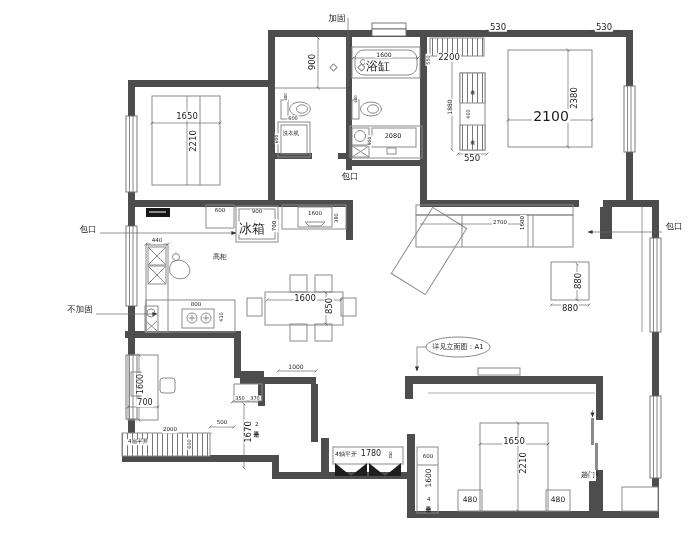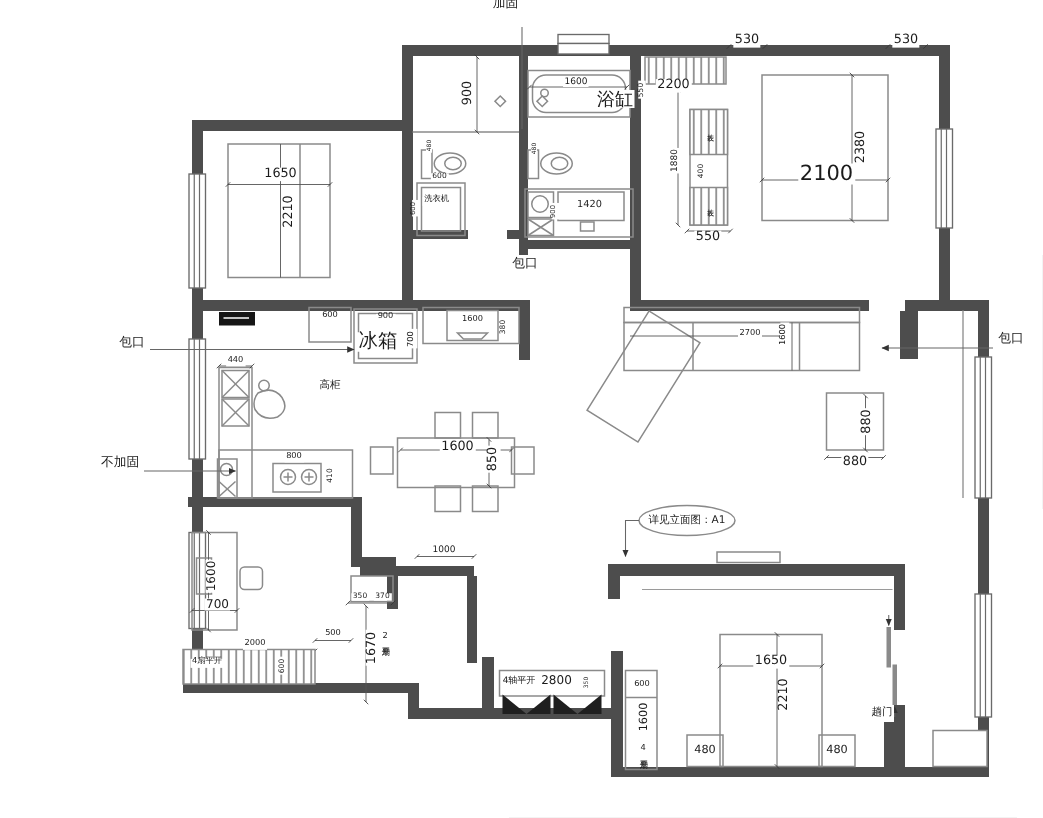--- a/index.html
+++ b/index.html
@@ -299,42 +299,42 @@
 
   <g>
     <line class="ld" x1="348" y1="18" x2="348" y2="86"></line>
     <line class="ld" x1="96" y1="314" x2="157" y2="314" marker-end="url(#ar)"></line>
     <line class="ld" x1="100" y1="233" x2="236" y2="233" marker-end="url(#ar)"></line>
     <line class="ld" x1="662" y1="232" x2="588" y2="232" marker-end="url(#ar)"></line>
   </g>
 </svg>
 
 <div id="anno">
-      <span class="anno" style="left: 337px; top: 3px; font-size: 8.5px; text-align: right;">加固</span>
-      <span class="anno" style="left: 378px; top: 66px; font-size: 12px; margin-left: 32px;">浴缸</span>
+      <span class="anno" style="left: 337px; top: 18px; font-size: 8.5px; text-align: right;">加固</span>
+      <span class="anno" style="left: 378px; top: 66px; font-size: 12px;">浴缸</span>
       <span class="anno" style="left: 350px; top: 176px; font-size: 8.5px;">包口</span>
       <span class="anno" style="left: 88px; top: 229px; font-size: 8.5px;">包口</span>
       <span class="anno" style="left: 674px; top: 226px; font-size: 8.5px;">包口</span>
       <span class="anno" style="left: 80px; top: 309px; font-size: 8.5px;">不加固</span>
       <span class="anno" style="left: 220px; top: 221px; font-size: 7px; margin-top: 36px;">高柜</span>
       <span class="anno" style="left: 252px; top: 228px; font-size: 13px;">冰箱</span>
       <span class="anno" style="left: 291px; top: 134px; font-size: 5.5px;">洗衣机</span>
       <span class="anno" style="left: 458px; top: 347px; font-size: 7px;">详见立面图：A1</span>
       <span class="anno" style="left: 588px; top: 475px; font-size: 7px;">趟门</span>
       <span class="anno" style="left: 138px; top: 442px; font-size: 5.5px;">4扇平开</span>
       <span class="anno v" style="left: 256px; top: 424px; font-size: 5.5px;">2扇平开</span>
       <span class="anno" style="left: 346px; top: 454px; font-size: 6px;">4轴平开</span>
       <span class="anno v" style="left: 428px; top: 499px; font-size: 5.5px;">4扇平开</span>
       <span class="anno v" style="left: 472px; top: 86px; font-size: 4.5px;">挂衣</span>
       <span class="anno v" style="left: 472px; top: 136px; font-size: 4.5px;">挂衣</span>
       <span class="anno" style="left: 187px; top: 116px; font-size: 8.5px;">1650</span>
       <span class="anno r" style="left: 193px; top: 141px; font-size: 8.5px;">2210</span>
       <span class="anno r" style="left: 312px; top: 62px; font-size: 8.5px;">900</span>
       <span class="anno" style="left: 384px; top: 55px; font-size: 6px;">1600</span>
-      <span class="anno" style="left: 393px; top: 136px; font-size: 6.5px;">1420</span>
+      <span class="anno" style="left: 393px; top: 136px; font-size: 6.5px;">2080</span>
       <span class="anno r" style="left: 370px; top: 141px; font-size: 4.5px;">900</span>
       <span class="anno r" style="left: 286px; top: 97px; font-size: 4px;">480</span>
       <span class="anno r" style="left: 356px; top: 99px; font-size: 4px;">480</span>
       <span class="anno" style="left: 293px; top: 118px; font-size: 5px;">600</span>
       <span class="anno r" style="left: 277px; top: 139px; font-size: 4.5px;">600</span>
       <span class="anno" style="left: 498px; top: 27px; font-size: 8.5px;">530</span>
       <span class="anno" style="left: 604px; top: 27px; font-size: 8.5px;">530</span>
       <span class="anno" style="left: 449px; top: 57px; font-size: 8.5px;">2200</span>
       <span class="anno r" style="left: 428px; top: 60px; font-size: 5px;">550</span>
       <span class="anno r" style="left: 450px; top: 107px; font-size: 6px;">1880</span>
@@ -356,21 +356,21 @@
       <span class="anno r" style="left: 523px; top: 223px; font-size: 5.5px;">1600</span>
       <span class="anno r" style="left: 578px; top: 281px; font-size: 8.5px;">880</span>
       <span class="anno" style="left: 570px; top: 308px; font-size: 8.5px;">880</span>
       <span class="anno" style="left: 296px; top: 367px; font-size: 6px;">1000</span>
       <span class="anno" style="left: 240px; top: 398px; font-size: 5px;">350</span>
       <span class="anno" style="left: 255px; top: 398px; font-size: 5px;">370</span>
       <span class="anno r" style="left: 248px; top: 432px; font-size: 8.5px;">1670</span>
       <span class="anno" style="left: 222px; top: 423px; font-size: 5.5px;">500</span>
       <span class="anno" style="left: 170px; top: 430px; font-size: 5.5px;">2000</span>
       <span class="anno r" style="left: 189px; top: 444px; font-size: 5px;">600</span>
-      <span class="anno" style="left: 371px; top: 454px; font-size: 8px;">2800</span>
+      <span class="anno" style="left: 371px; top: 454px; font-size: 8px;">1780</span>
       <span class="anno r" style="left: 391px; top: 455px; font-size: 4px;">350</span>
       <span class="anno" style="left: 428px; top: 457px; font-size: 5.5px;">600</span>
       <span class="anno r" style="left: 429px; top: 478px; font-size: 7.5px;">1600</span>
       <span class="anno" style="left: 514px; top: 441px; font-size: 8.5px;">1650</span>
       <span class="anno r" style="left: 523px; top: 463px; font-size: 8.5px;">2210</span>
       <span class="anno" style="left: 470px; top: 500px; font-size: 7.5px;">480</span>
       <span class="anno" style="left: 558px; top: 500px; font-size: 7.5px;">480</span>
       <span class="anno r" style="left: 141px; top: 384px; font-size: 8px;">1600</span>
       <span class="anno" style="left: 145px; top: 403px; font-size: 8px;">700</span>
     </div>

